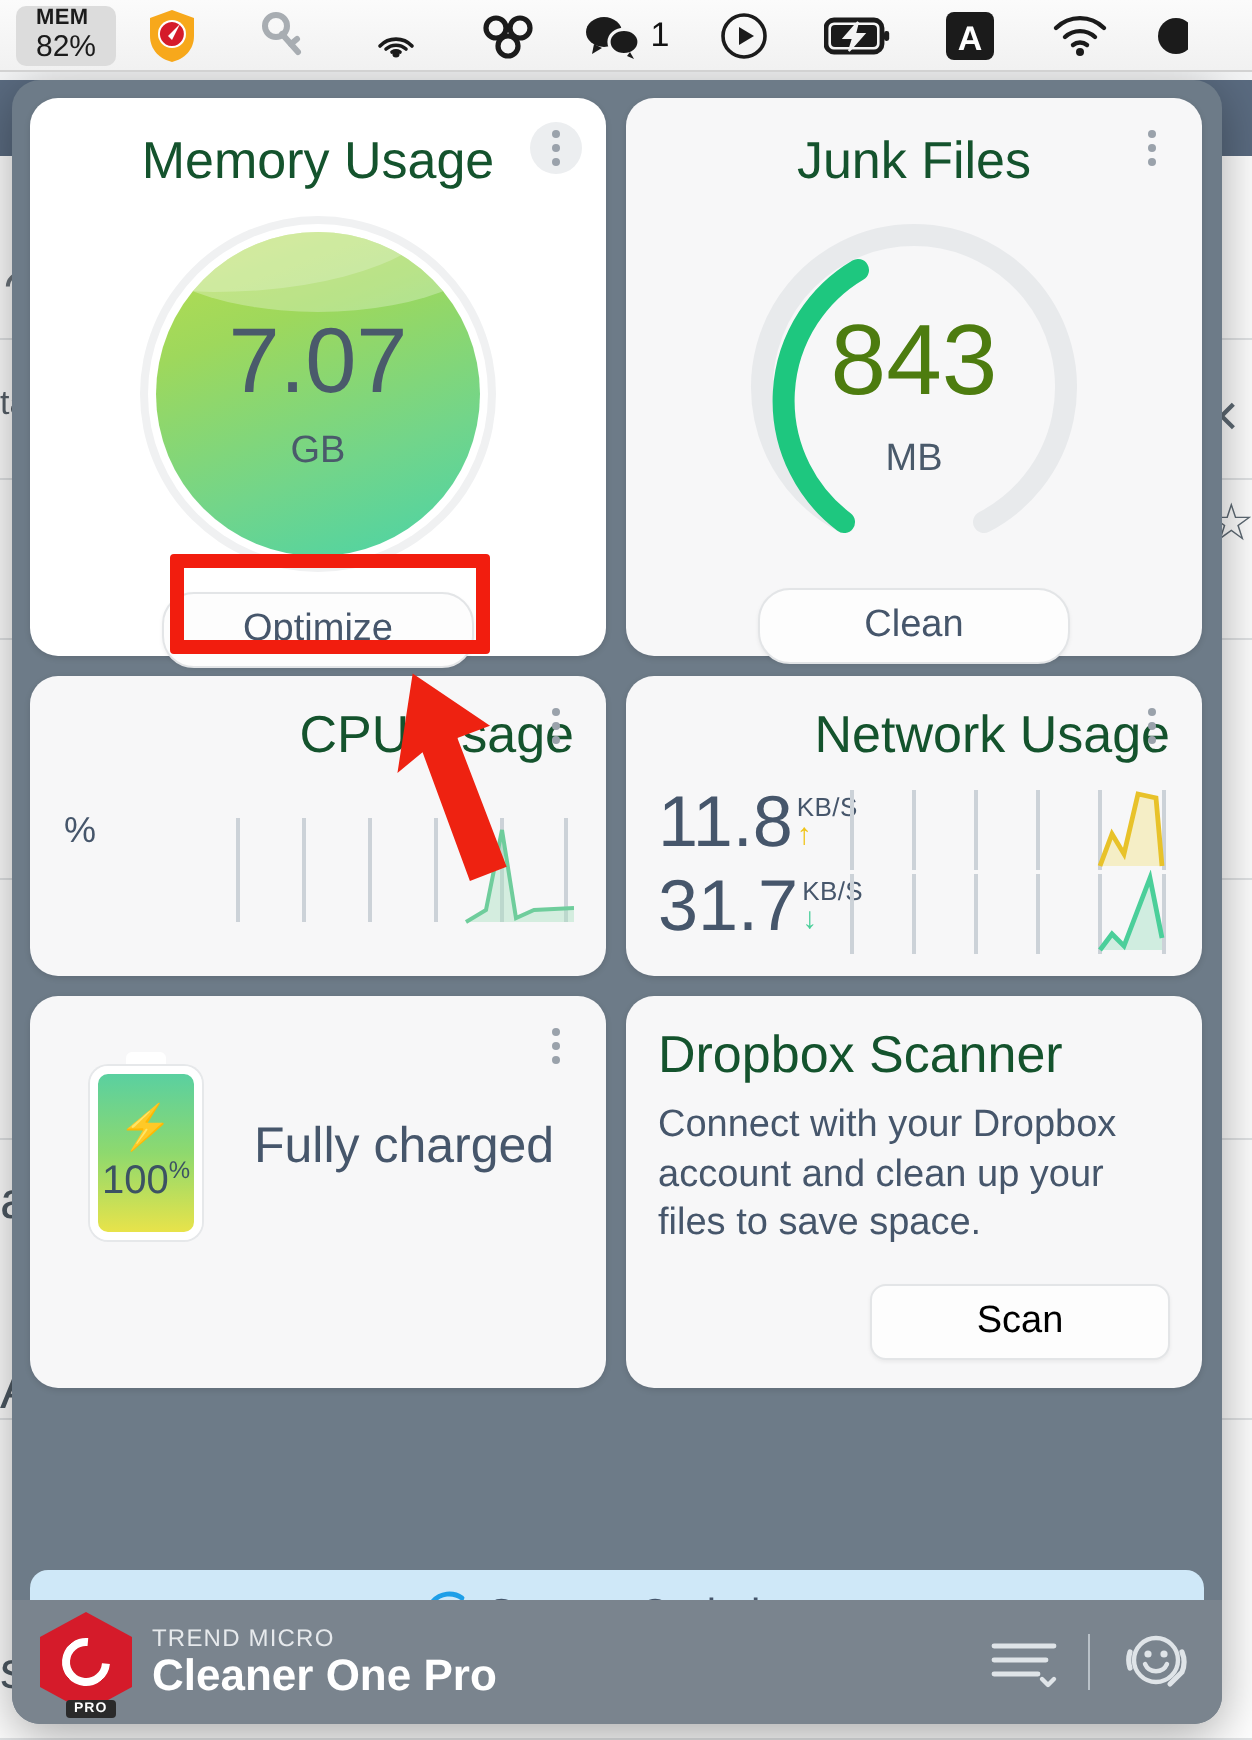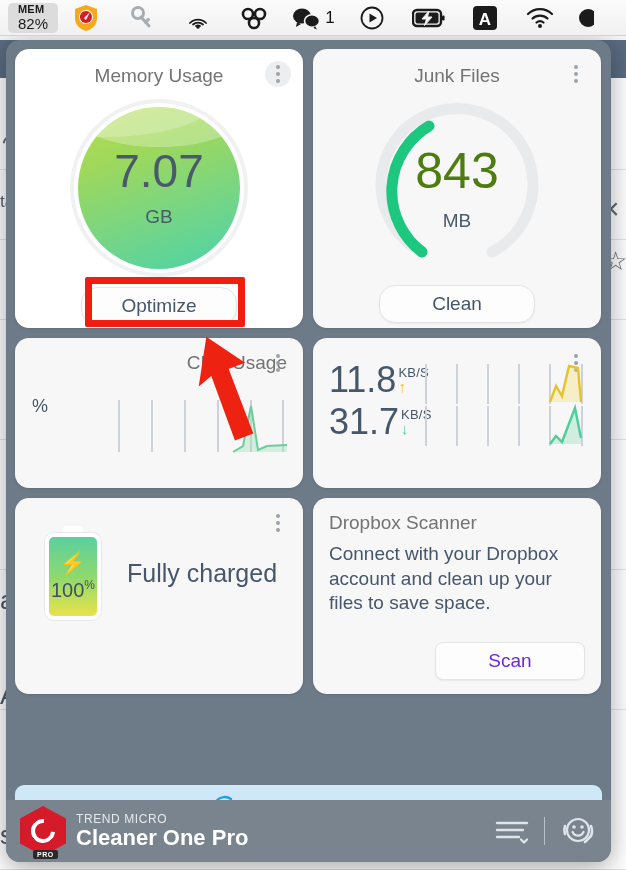--- a/index.html
+++ b/index.html
@@ -60,21 +60,21 @@
   }
   #popup-body { position: absolute; left: 0; top: 0; width: 605px; height: 762px; padding: 9px; }
 
   .card-grid { display: flex; flex-wrap: wrap; gap: 10px; }
   .card {
     background: #f7f7f8; border-radius: 14px; position: relative;
     box-shadow: 0 1px 3px rgba(0,0,0,.12);
   }
   .card.white { background: #ffffff; }
   .card-title {
-    color: #737373; font-size: 19px; font-weight: 400;
+    color: #14532d; font-size: 26px; font-weight: 400;
   }
   .card-title.center { text-align: center; }
 
   .dots-btn {
     position: absolute; right: 12px; top: 12px;
     width: 26px; height: 26px; border-radius: 50%;
     display: flex; flex-direction: column; align-items: center; justify-content: center; gap: 3px;
     cursor: pointer;
   }
   .dots-btn.bubble { background: #eceef0; }
@@ -160,21 +160,21 @@
   .bolt { font-size: 22px; color: #3c5263; line-height: 1; margin-bottom: 4px; }
   .battery-pct { font-size: 20px; color: #3c5263; line-height: 1; }
   .battery-pct sup { font-size: 12px; }
   .battery-text { font-size: 25px; color: #46566b; margin-left: 26px; font-weight: 300; }
 
   .card-desc { font-size: 19px; color: #46566b; line-height: 1.3; margin-top: 8px; }
   .scan-btn {
     position: absolute; right: 16px; bottom: 14px;
     width: 150px; height: 38px;
     background: #fdfdfd; border: 1px solid #e3e5e7; border-radius: 8px;
-    color: #6d28d9; font-size: 19px; font-family: "Liberation Sans", sans-serif;
+    color: #000000; font-size: 19px; font-family: "Liberation Sans", sans-serif;
     cursor: pointer; box-shadow: 0 1px 2px rgba(0,0,0,.06);
   }
 
   
   #sysopt {
     position: absolute; left: 9px; top: 745px; width: 587px; height: 46px;
     background: #cfe8f8; border-radius: 9px;
     display: flex; align-items: center; justify-content: center; gap: 10px;
     cursor: pointer;
   }
@@ -402,20 +402,21 @@
               <line x1="136" y1="4" x2="136" y2="56"></line>
                 <line x1="168" y1="4" x2="168" y2="56"></line>
             </g>
             <path d="M118 56 L128 50 L136 10 L143 54 L152 50 L172 49 L172 56 Z" fill="#a8e0c0" opacity=".45"></path>
             <path d="M118 56 L128 50 L136 10 L143 54 L152 50 L172 49" fill="none" stroke="#6fcd9c" stroke-width="2"></path>
           </svg>
         </div>
       </div>
 
       <div class="card card-mid">
+        <div class="card-title">Network Usage</div>
         <div class="dots-btn">
             <i></i>
             <i></i>
             <i></i>
           </div>
 
         <div class="metric-row" style="margin-top:10px;">
           <span class="metric-big">11.8</span>
           <span class="metric-unit-stack">
             <span class="metric-unit">KB/S</span>

